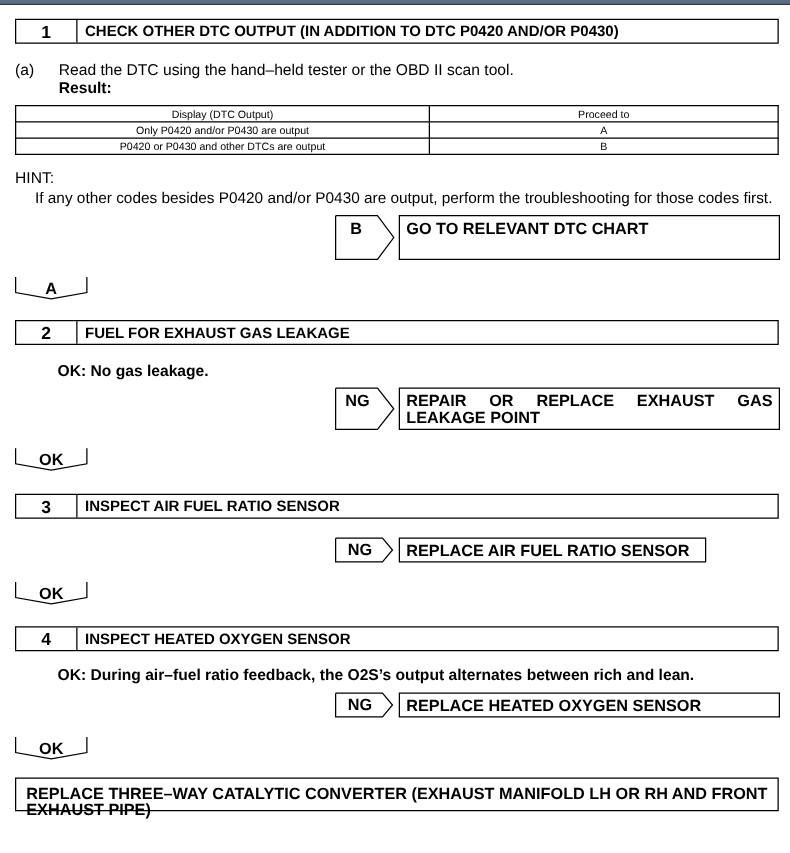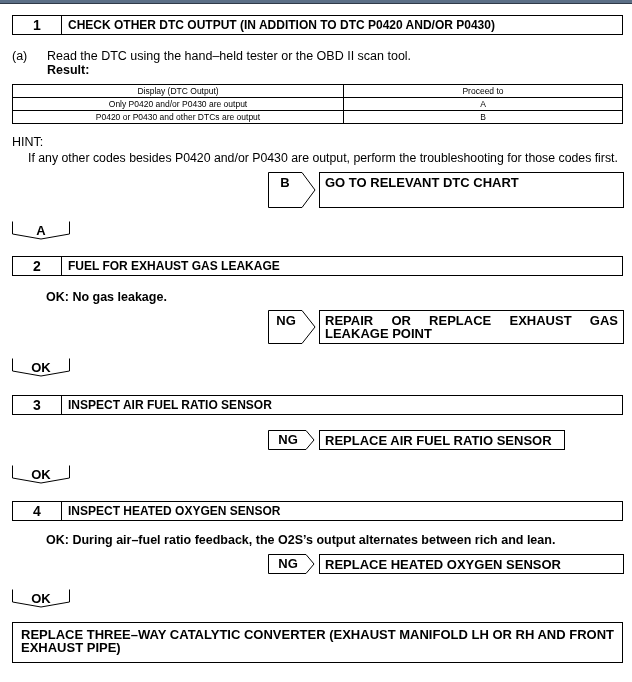--- a/index.html
+++ b/index.html
@@ -16,21 +16,21 @@
   table.result { position: absolute; left: 12px; top: 84px; width: 611px; border-collapse: collapse; font-size: 8.5px; }
   table.result td { border: 1px solid #000; text-align: center; height: 12px; padding: 0; line-height: 12px; }
   table.result td.c1 { width: 330px; }
   .branch { position: absolute; }
   .branch svg { position: absolute; left: 0; top: 0; overflow: visible; }
   .branch .lbl { position: absolute; font-weight: bold; font-size: 13px; text-align: center; }
   .resultbox { position: absolute; border: 1px solid #000; box-sizing: border-box; font-weight: bold; font-size: 13px; line-height: 13px; padding: 3px 5px; }
   .flow { position: absolute; }
   .flow svg { position: absolute; left: 0; top: 0; overflow: visible; }
   .flow .lbl { position: absolute; left: 0; width: 58px; text-align: center; font-weight: bold; font-size: 13px; top: 2px; }
-  .finalbox { position: absolute; left: 12px; top: 622px; width: 611px; height: 41px; border: 1px solid #000; box-sizing: border-box; font-weight: bold; font-size: 13px; line-height: 13px; padding: 5px 8px; }
+  .finalbox { position: absolute; left: 12px; top: 622px; width: 611px; height: 27px; border: 1px solid #000; box-sizing: border-box; font-weight: bold; font-size: 13px; line-height: 13px; padding: 5px 8px; }
 </style>
 </head>
 <body>
 
 <div class="topbar"></div>
 
 <div class="step" style="top:15px;">
   <div class="num">1</div>
   <div class="title">CHECK OTHER DTC OUTPUT (IN ADDITION TO DTC P0420 AND/OR P0430)</div>
 </div>

